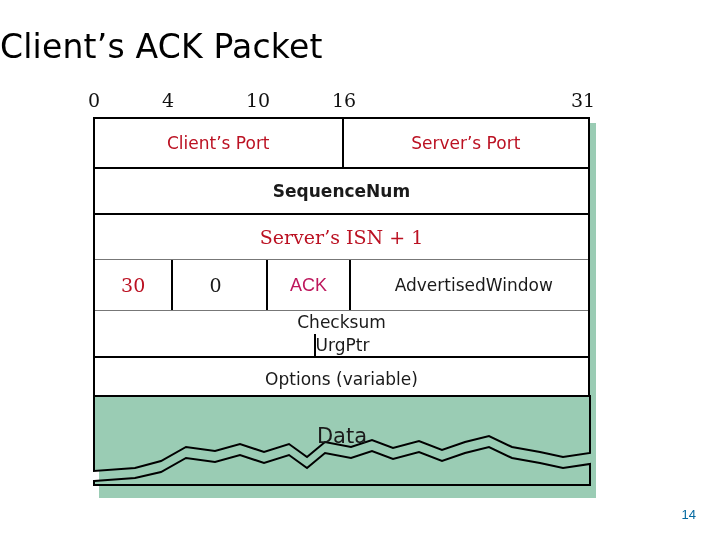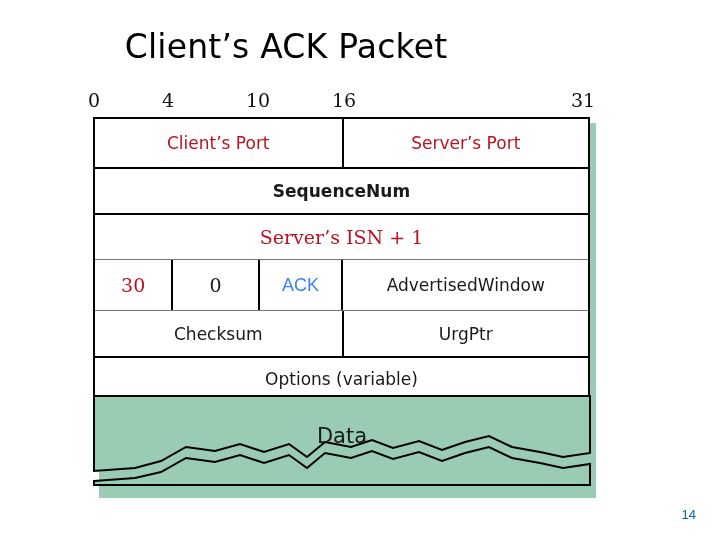--- a/index.html
+++ b/index.html
@@ -21,21 +21,21 @@
     width: 720px;
     height: 540px;
   }
 
   
   #slide-title {
     position: absolute;
     left: 0;
     top: 26px;
     width: 572px;
-    text-align: center;
+    text-align: left;
     font-family: "DejaVu Sans", sans-serif;
     font-size: 33px;
     font-weight: 400;
     color: #000000;
     letter-spacing: 0.2px;
     line-height: 42px;
     white-space: nowrap;
   }
 
   
@@ -111,21 +111,22 @@
   .pcell.vdiv { border-left: 2px solid #000000; }
   .pcell.red  { color: #bb1122; }
   .pcell.red-serif {
     color: #bb1122;
     font-family: "DejaVu Serif", serif;
     font-size: 19px;
   }
   .pcell.annotate {
     font-family: "Liberation Sans", sans-serif;
     font-size: 18px;
-    color: #3b82f6;
+    color: #be185d;
+    margin-left: 8px;
   }
   .pcell.blacknum {
     font-family: "DejaVu Serif", serif;
     font-size: 19px;
     color: #1a1a1a;
   }
 
   
   #data-section {
     position: absolute;
@@ -173,21 +174,21 @@
         </div>
         <div class="prow thick-top" style="top: 94px; height: 46px;">
           <div class="pcell red-serif" style="flex: 0 0 100%;">Server’s ISN + 1</div>
         </div>
         <div class="prow thin-top" style="top: 140px; height: 51px;">
           <div class="pcell red-serif" style="flex: 0 0 15.5%;">30</div>
           <div class="pcell blacknum vdiv" style="flex: 0 0 17.5%;">0</div>
           <div class="pcell annotate vdiv" style="flex: 0 0 17%;">ACK</div>
           <div class="pcell vdiv" style="flex: 0 0 50%;">AdvertisedWindow</div>
         </div>
-        <div class="prow thin-top" style="top: 191px; height: 46px;">
+        <div class="prow thin-top" style="top: 191px; height: 46px; flex-direction: column;">
           <div class="pcell" style="flex: 0 0 50%;">Checksum</div>
           <div class="pcell vdiv" style="flex: 0 0 50%;">UrgPtr</div>
         </div>
         <div class="prow thick-top" style="top: 237px; height: 44px;">
           <div class="pcell" style="flex: 0 0 100%;">Options (variable)</div>
         </div>
       </div>
 
     <div id="data-section">
       <svg id="data-svg" width="503" height="96" viewBox="0 0 503 96">

